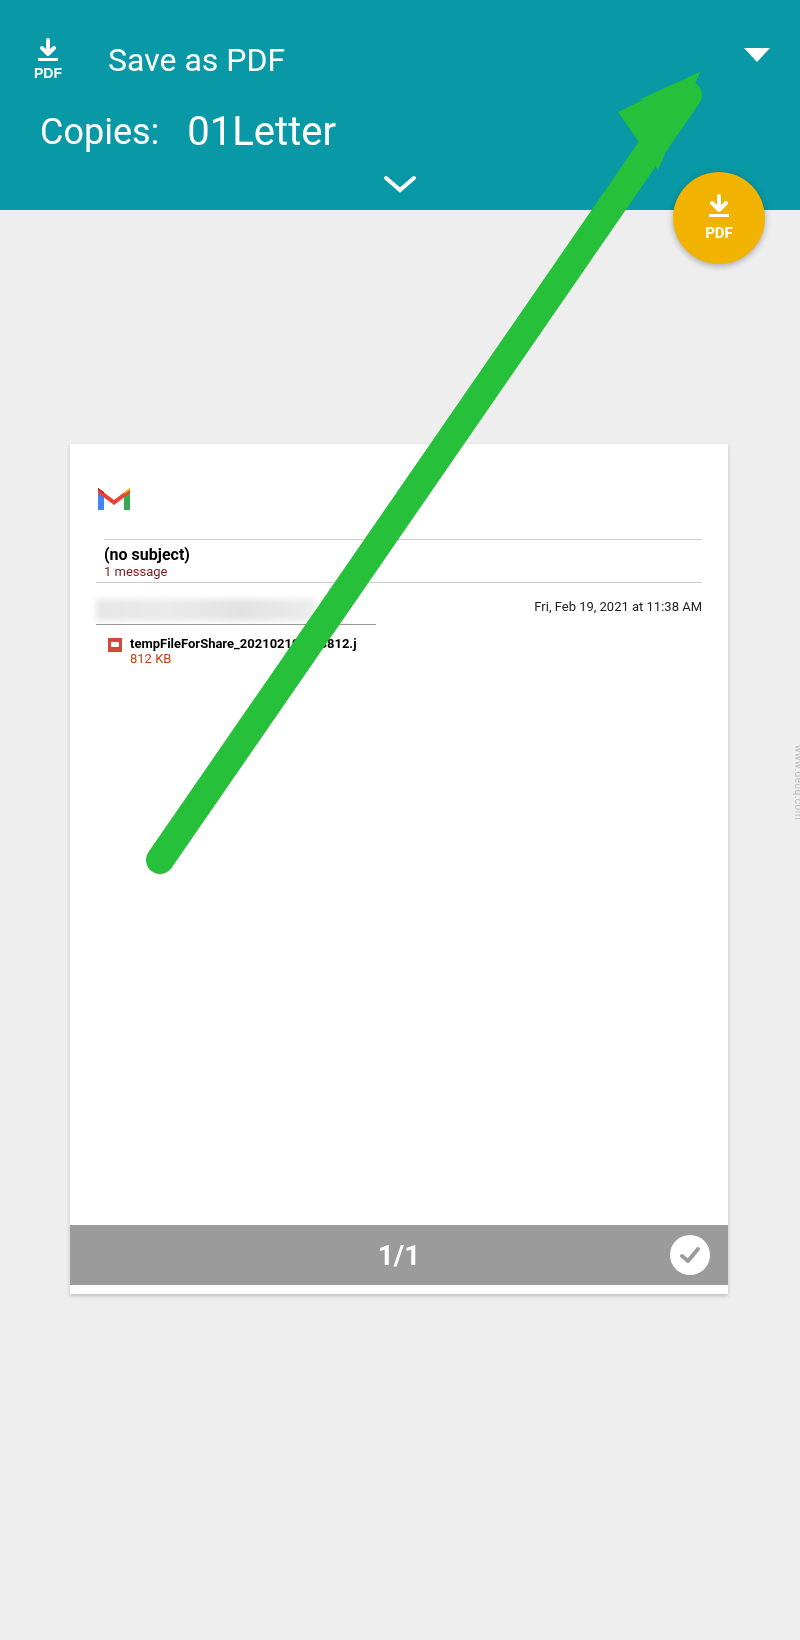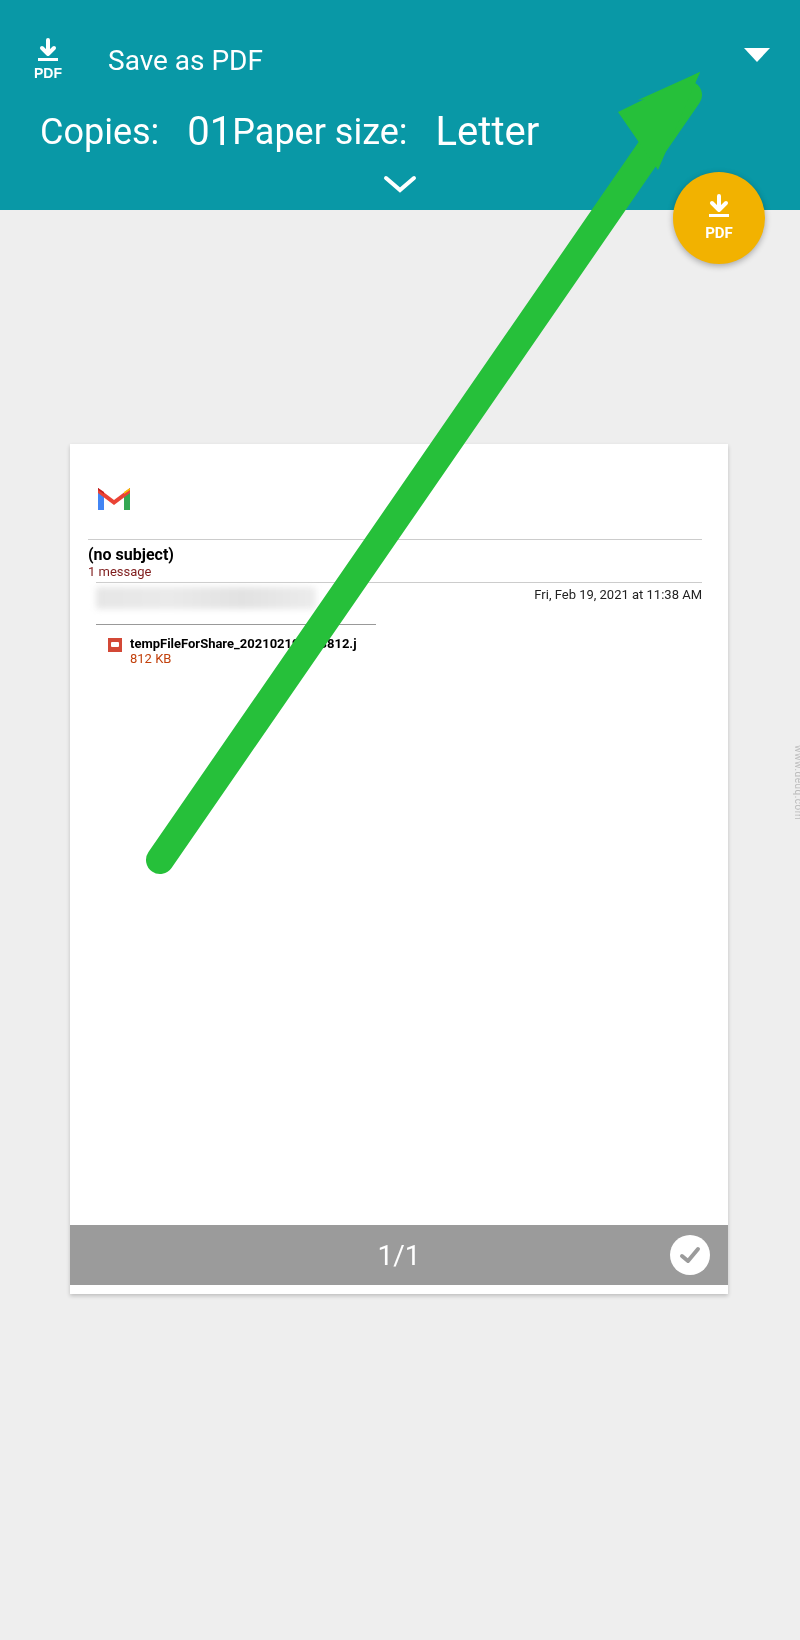--- a/index.html
+++ b/index.html
@@ -24,21 +24,21 @@
       padding: 30px 28px 0 28px;
       height: 90px;
     }
     .pdf-top-icon {
       display: flex;
       flex-direction: column;
       align-items: center;
       margin-right: 40px;
     }
     .title {
-      font-size: 28px;
+      font-size: 32px;
       font-weight: 400;
     }
     .dropdown-caret {
       position: absolute;
       right: 30px;
       top: 48px;
     }
     .header-bottom {
       display: flex;
       align-items: center;
@@ -79,41 +79,41 @@
       background: #fff;
       box-shadow: 0 2px 4px rgba(0,0,0,0.2);
     }
     .gmail-logo {
       position: absolute;
       left: 26px;
       top: 40px;
     }
     .subject-block {
       position: absolute;
-      left: 18px;
+      left: 34px;
       right: 26px;
       top: 95px;
       border-top: 1px solid #ccc;
     }
     .subject-line {
       font-weight: bold;
       font-size: 16px;
       padding-top: 5px;
     }
     .msg-count { font-size: 13px; color: #7f1d1d; }
     .sender-row {
       position: absolute;
       left: 26px;
       right: 26px;
       top: 138px;
       border-top: 1px solid #ccc;
       display: flex;
       justify-content: space-between;
       align-items: flex-start;
-      padding-top: 4px;
+      padding-top: 16px;
     }
     .sender-blur {
       width: 220px;
       height: 22px;
       background: linear-gradient(90deg,#e6e6e6,#eaeaea,#e2e2e2,#ececec);
       filter: blur(3px);
       border-radius: 2px;
     }
     .timestamp { font-size: 13px; color: #222; }
     .sender-underline {
@@ -153,20 +153,21 @@
       position: absolute;
       left: 70px;
       top: 1225px;
       width: 658px;
       height: 60px;
       background: #9b9b9b;
       display: flex;
       align-items: center;
       justify-content: center;
       color: #fff;
+      font-weight: bold;
     }
     .page-num { font-size: 28px; }
     .check-badge {
       position: absolute;
       right: 18px;
       width: 40px;
       height: 40px;
       border-radius: 50%;
       background: #fff;
       display: flex;
@@ -205,21 +206,20 @@
     <div class="title">Save as PDF</div>
     <div class="dropdown-caret">
       <svg width="26" height="16" viewBox="0 0 26 16">
           <polygon points="0,0 26,0 13,14" fill="#fff"></polygon>
         </svg>
     </div>
   </div>
   <div class="header-bottom">
     <span class="copies-label">Copies:</span>
     <span class="copies-value">01</span>
-    <span class="paper-label">Paper size:</span>
     <span class="paper-value">Letter</span>
   </div>
   <div class="expand-caret">
     <svg width="36" height="20" viewBox="0 0 36 20">
         <polyline points="4,4 18,16 32,4" stroke="#fff" stroke-width="4" fill="none" stroke-linecap="round"></polyline>
       </svg>
   </div>
 </div>
 
 <div class="fab">

